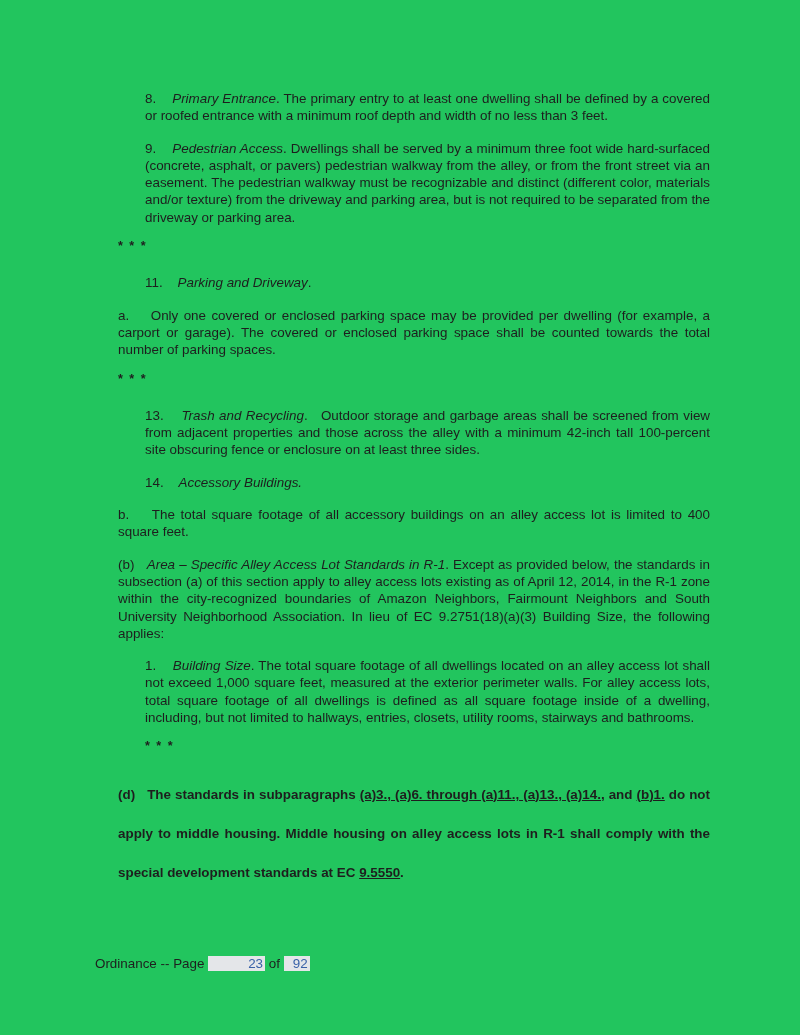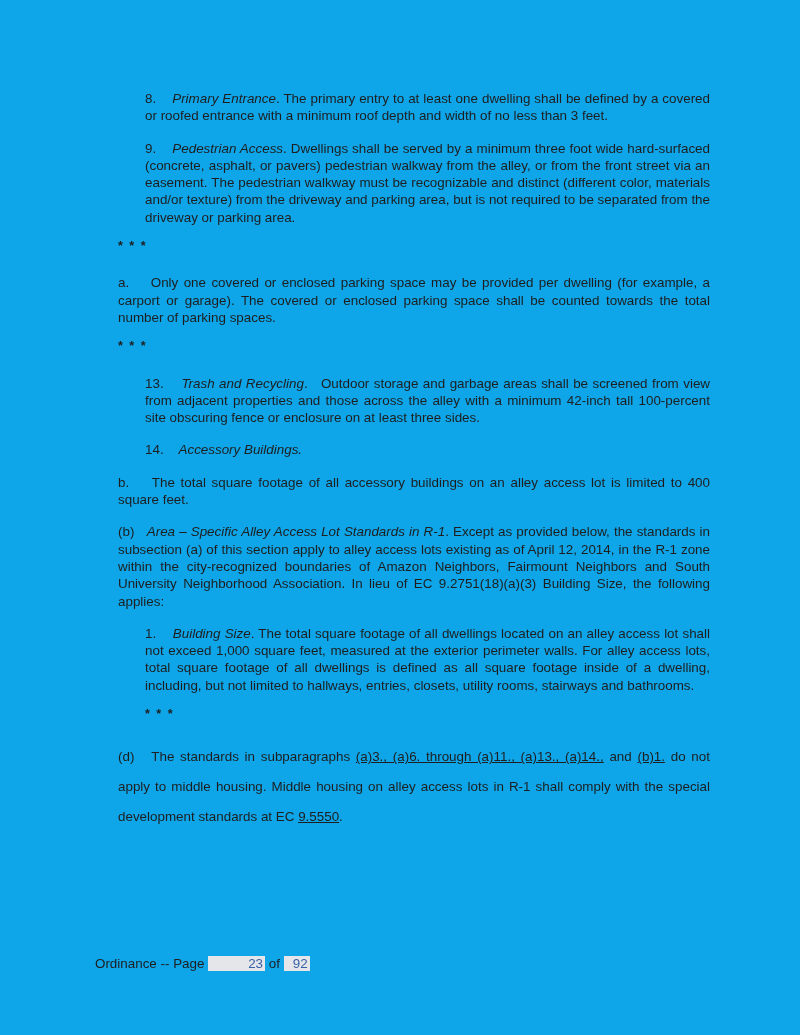--- a/index.html
+++ b/index.html
@@ -5,21 +5,21 @@
   html, body { margin: 0; padding: 0; }
   body {
     width: 800px; height: 1035px;
     background: #ffffff;
     font-family: "Liberation Sans", sans-serif;
     color: #1e1e1e;
   }
   .page {
     position: relative;
     width: 800px; height: 1035px;
-    background: #0ea5e9;
+    background: #22c55e;
     overflow: hidden;
   }
   .doc-body {
     position: absolute;
     left: 118px; top: 90px;
     width: 592px;
     font-size: 13.4px;
     line-height: 17.3px;
   }
   p.para {
@@ -29,21 +29,21 @@
   p.indent-1 { margin-left: 27px; }
   p.indent-2 { }
   p.stars {
     text-align: left;
     margin-top: -3px;
     margin-bottom: 19px;
     letter-spacing: 1.5px;
     font-weight: bold;
     font-size: 12.5px;
   }
-  p.spaced { line-height: 30px; }
+  p.spaced { line-height: 39px; font-weight: bold; }
   .it { font-style: italic; }
   .ul { text-decoration: underline; }
   .footer {
     position: absolute;
     left: 95px; top: 956px;
     font-size: 13.4px;
     white-space: nowrap;
   }
   .pagenum {
     padding: 0 2px;
@@ -53,20 +53,21 @@
 </head>
 <body style="color: rgb(30, 30, 30);">
 
 <div class="page">
 
   <div class="doc-body">
 
   <p class="para indent-1"><span>8.&nbsp;&nbsp;&nbsp; </span><span class="it">Primary Entrance</span><span>. The primary entry to at least one dwelling shall be defined by a covered or roofed entrance with a minimum roof depth and width of no less than 3 feet.</span></p>
       <p class="para indent-1"><span>9.&nbsp;&nbsp;&nbsp; </span><span class="it">Pedestrian Access</span><span>. Dwellings shall be served by a minimum three foot wide hard-surfaced (concrete, asphalt, or pavers) pedestrian walkway from the alley, or from the front street via an easement. The pedestrian walkway must be recognizable and distinct (different color, materials and/or texture) from the driveway and parking area, but is not required to be separated from the driveway or parking area.</span></p>
       <p class="para indent-0 stars"><span>* * *</span></p>
+      <p class="para indent-1"><span>11.&nbsp;&nbsp;&nbsp; </span><span class="it">Parking and Driveway</span><span>.</span></p>
       <p class="para indent-2"><span>a.&nbsp;&nbsp;&nbsp; </span><span>Only one covered or enclosed parking space may be provided per dwelling (for example, a carport or garage). The covered or enclosed parking space shall be counted towards the total number of parking spaces.</span></p>
       <p class="para indent-0 stars"><span>* * *</span></p>
       <p class="para indent-1"><span>13.&nbsp;&nbsp;&nbsp; </span><span class="it">Trash and Recycling</span><span>.&nbsp;&nbsp; Outdoor storage and garbage areas shall be screened from view from adjacent properties and those across the alley with a minimum 42-inch tall 100-percent site obscuring fence or enclosure on at least three sides.</span></p>
       <p class="para indent-1"><span>14.&nbsp;&nbsp;&nbsp; </span><span class="it">Accessory Buildings.</span></p>
       <p class="para indent-2"><span>b.&nbsp;&nbsp;&nbsp; </span><span>The total square footage of all accessory buildings on an alley access lot is limited to 400 square feet.</span></p>
       <p class="para indent-0"><span>(b)&nbsp;&nbsp; </span><span class="it">Area – Specific Alley Access Lot Standards in R-1</span><span>. Except as provided below, the standards in subsection (a) of this section apply to alley access lots existing as of April 12, 2014, in the R-1 zone within the city-recognized boundaries of Amazon Neighbors, Fairmount Neighbors and South University Neighborhood Association. In lieu of EC 9.2751(18)(a)(3) Building Size, the following applies:</span></p>
       <p class="para indent-1"><span>1.&nbsp;&nbsp;&nbsp; </span><span class="it">Building Size</span><span>. The total square footage of all dwellings located on an alley access lot shall not exceed 1,000 square feet, measured at the exterior perimeter walls. For alley access lots, total square footage of all dwellings is defined as all square footage inside of a dwelling, including, but not limited to hallways, entries, closets, utility rooms, stairways and bathrooms.</span></p>
       <p class="para indent-1 stars"><span>* * *</span></p>
       <p class="para indent-0 spaced"><span>(d)&nbsp;&nbsp; The standards in subparagraphs </span><span class="ul">(a)3., (a)6. through (a)11., (a)13., (a)14.,</span><span> and </span><span class="ul">(b)1.</span><span> do not apply to middle housing. Middle housing on alley access lots in R-1 shall comply with the special development standards at EC </span><span class="ul">9.5550</span><span>.</span></p>
     </div>

